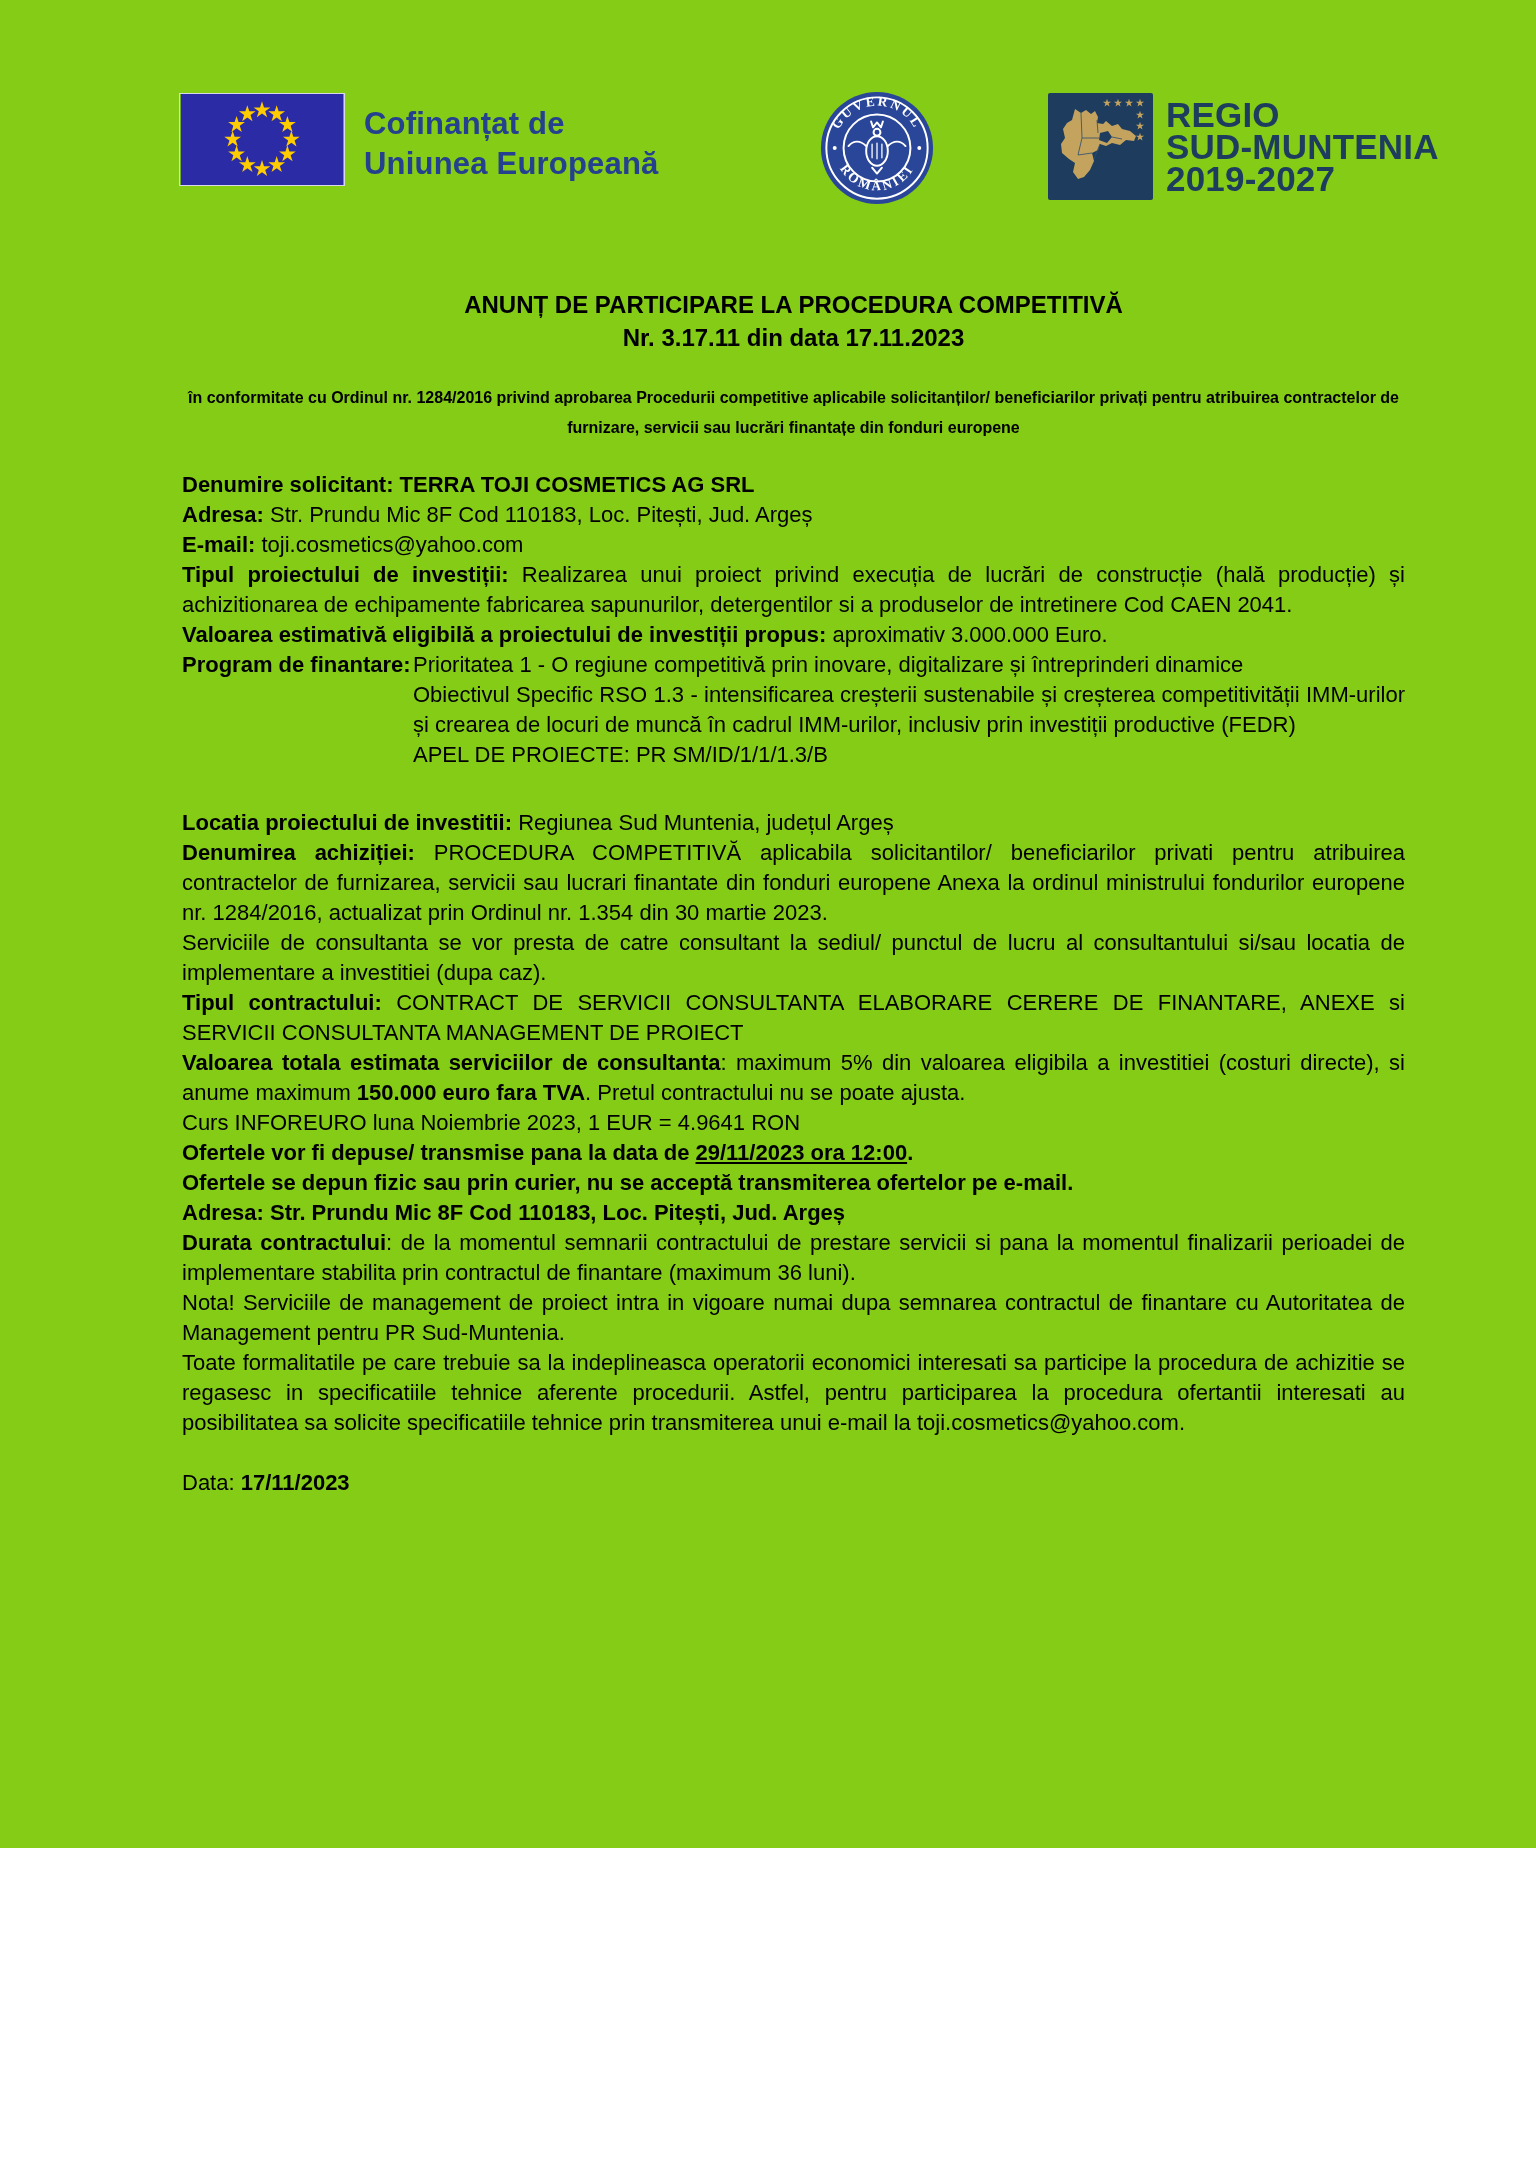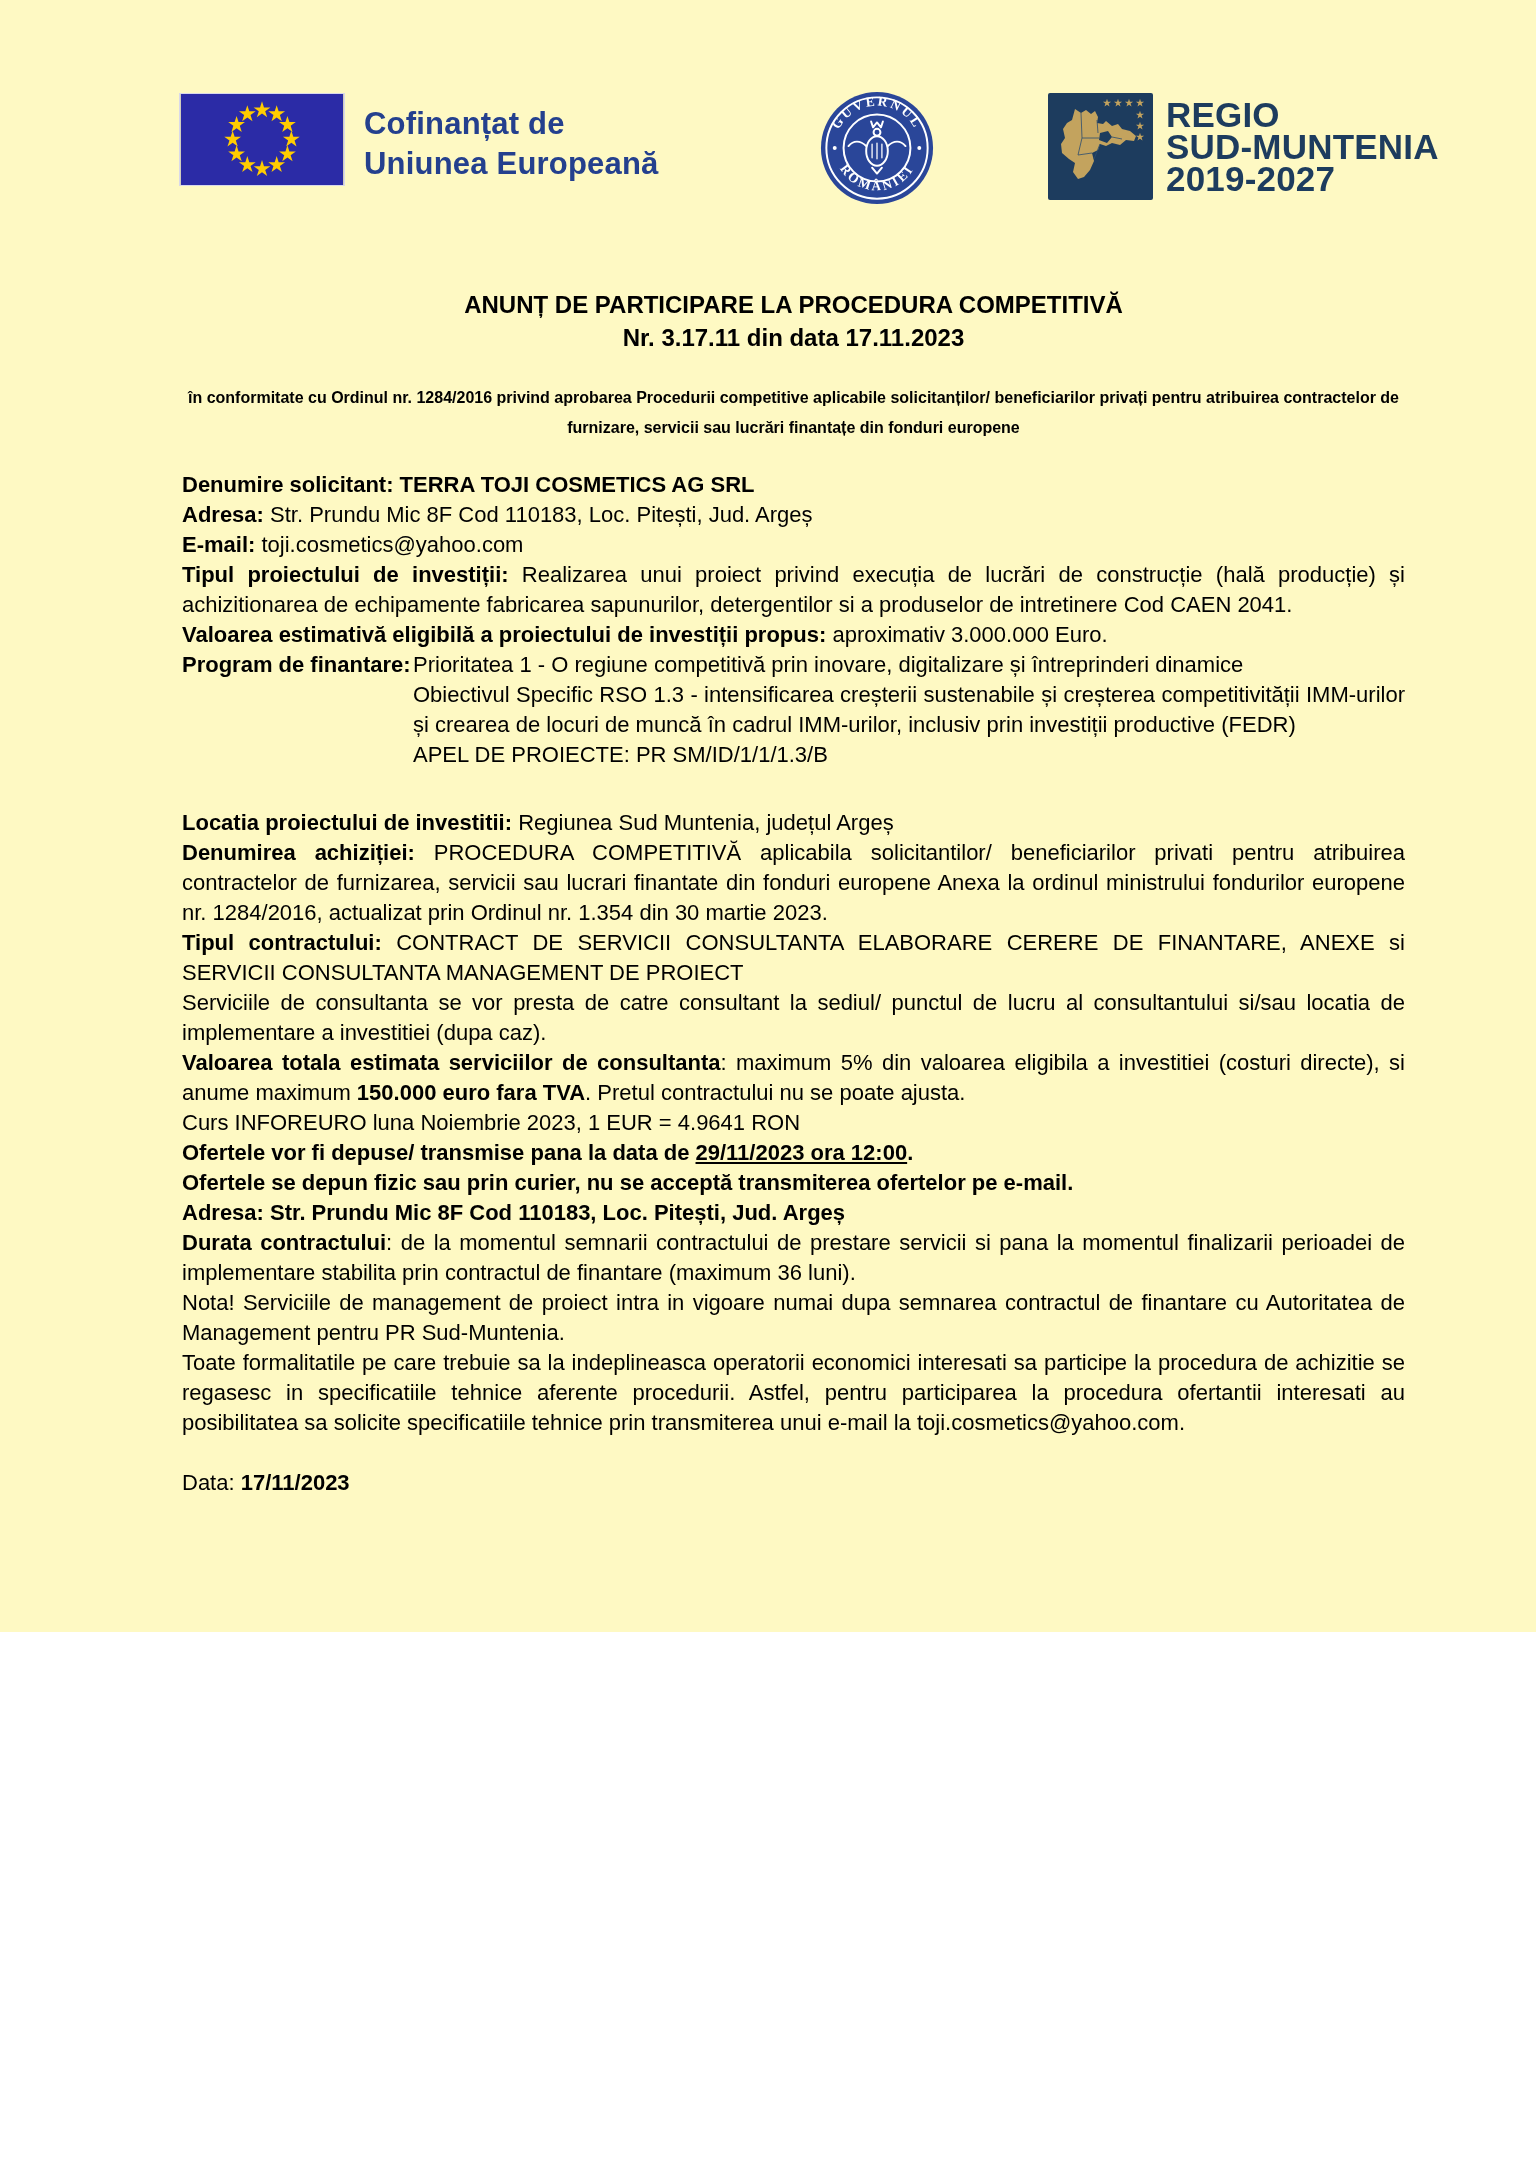--- a/index.html
+++ b/index.html
@@ -7,22 +7,22 @@
     --eu-star-yellow:#ffcc00;
     --eu-text-blue:#24408e;
     --gov-blue:#2a4699;
     --regio-navy:#1d3c5e;
     --regio-gold:#c3a35e;
   }
   *{margin:0;padding:0;box-sizing:border-box;}
   html,body{background:#ffffff;}
   .page{
     position:relative;
-    width:1536px;height:1632px;
-    background:#fef9c3;
+    width:1536px;height:1848px;
+    background:#84cc16;
     font-family:"Liberation Sans","DejaVu Sans",sans-serif;
     color:#000;
     overflow:hidden;
   }
   
   .eu-flag{position:absolute;left:179px;top:93px;width:166px;height:93px;border:1px solid #d8d8ea;}
   .eu-caption{
     position:absolute;left:364px;top:104px;
     font-size:31px;font-weight:bold;line-height:40px;
     color:var(--eu-text-blue);letter-spacing:0.2px;
@@ -169,23 +169,23 @@
         <div class="just">Prioritatea 1 - O regiune competitivă prin inovare, digitalizare și întreprinderi dinamice</div>
         <div class="just">Obiectivul Specific RSO 1.3 - intensificarea creșterii sustenabile și creșterea competitivității IMM-urilor și crearea de locuri de muncă în cadrul IMM-urilor, inclusiv prin investiții productive (FEDR)</div>
         <div>APEL DE PROIECTE: PR SM/ID/1/1/1.3/B</div>
       </div>
     </div>
 
     <p class="para mt38"><span class="b">Locatia proiectului de investitii: </span><span>Regiunea Sud Muntenia, județul Argeș</span></p>
 
     <p class="para just"><span class="b">Denumirea achiziției: </span><span> PROCEDURA COMPETITIVĂ aplicabila solicitantilor/ beneficiarilor  privati pentru atribuirea contractelor de furnizarea, servicii sau lucrari finantate din fonduri europene Anexa la ordinul ministrului fondurilor europene nr. 1284/2016, actualizat prin Ordinul nr. 1.354 din 30 martie 2023.</span></p>
 
+    <p class="para just">Serviciile de consultanta se vor presta de catre consultant la sediul/ punctul de lucru al consultantului si/sau locatia de implementare a investitiei (dupa caz).</p>
+
     <p class="para just"><span class="b">Tipul contractului: </span><span>CONTRACT DE SERVICII CONSULTANTA ELABORARE CERERE DE FINANTARE, ANEXE si SERVICII CONSULTANTA MANAGEMENT DE PROIECT</span></p>
-
-    <p class="para just">Serviciile de consultanta se vor presta de catre consultant la sediul/ punctul de lucru al consultantului si/sau locatia de implementare a investitiei (dupa caz).</p>
 
     <p class="para just"><span class="b">Valoarea totala estimata serviciilor de consultanta</span><span>: </span><span>maximum 5% din valoarea eligibila a investitiei (costuri directe), si anume maximum </span><span class="b">150.000 euro fara TVA</span><span>. Pretul contractului nu se poate ajusta.</span></p>
 
     <p class="para">Curs INFOREURO luna Noiembrie 2023, 1 EUR = 4.9641 RON</p>
 
     <div class="para">
       <div class="b"><span>Ofertele vor fi depuse/ transmise pana la data de </span><span class="u">29/11/2023 ora 12:00</span><span>.</span></div>
       <div class="b">Ofertele se depun fizic sau prin curier, nu se acceptă transmiterea ofertelor pe e-mail.</div>
       <div class="b"><span>Adresa: </span><span>Str. Prundu Mic 8F Cod 110183, Loc. Pitești, Jud. Argeș</span></div>
     </div>

